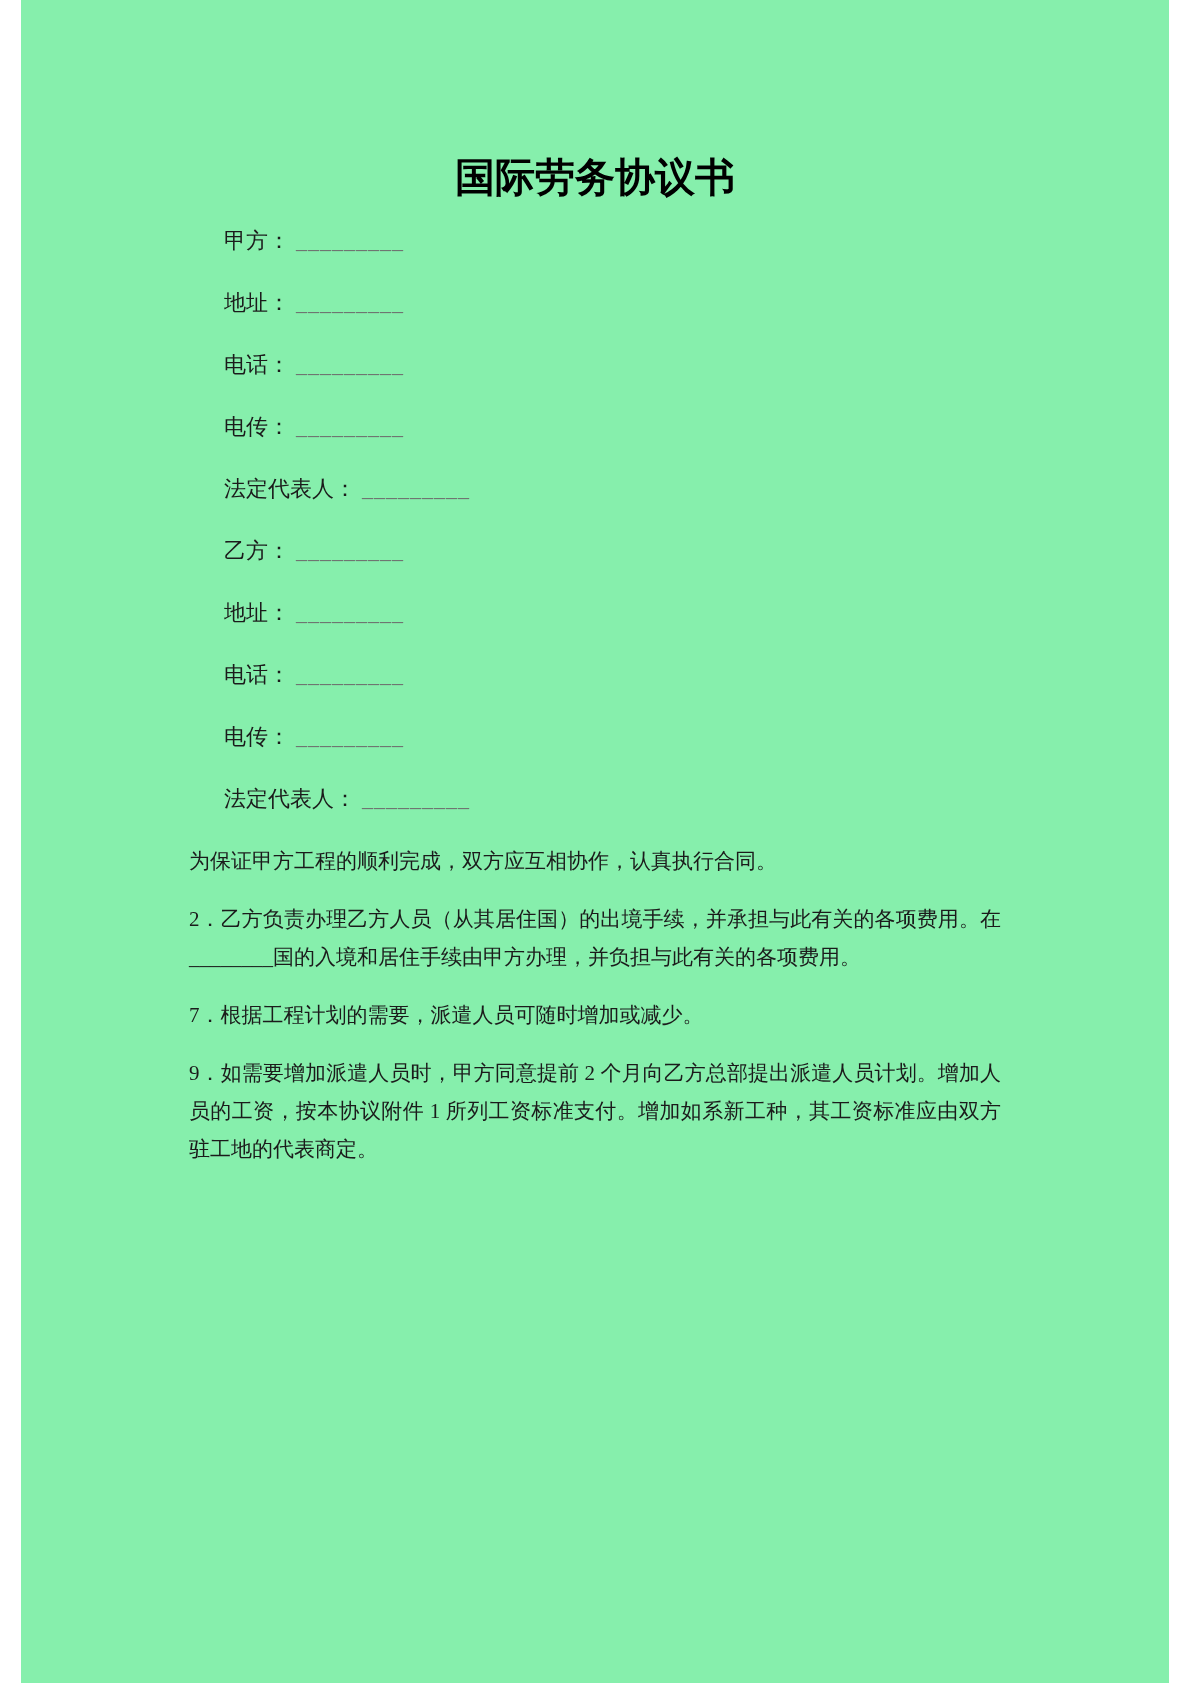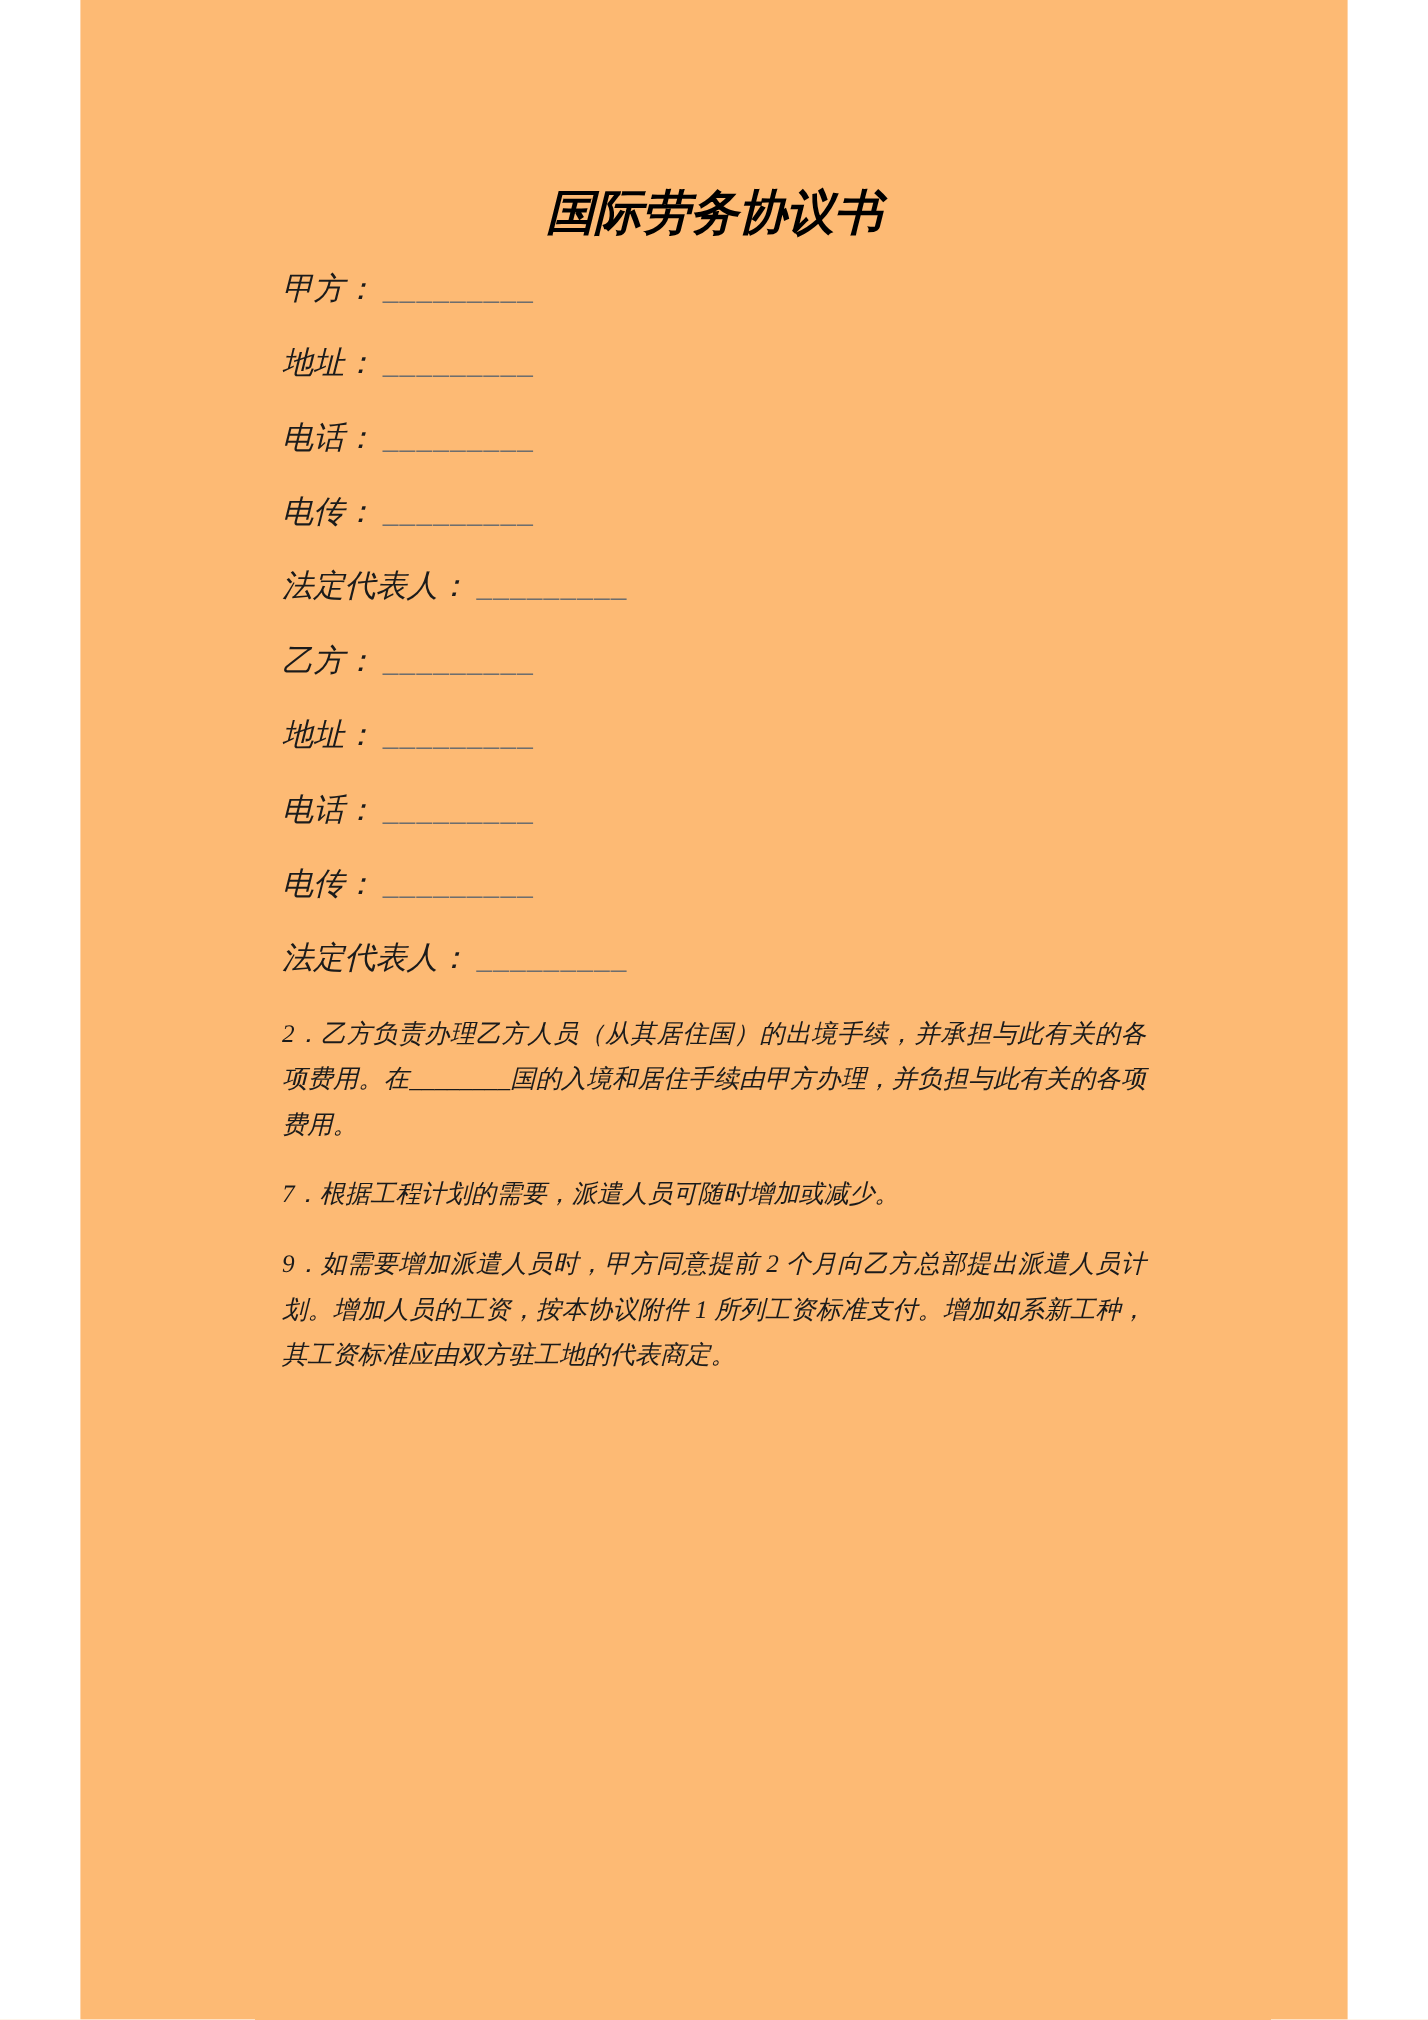--- a/index.html
+++ b/index.html
@@ -2,45 +2,45 @@
 <html><head>
 <meta charset="utf-8">
 <style>
   html, body {
     margin: 0;
     padding: 0;
     background: #ffffff;
   }
   .page {
     position: relative;
-    width: 1056px;
+    width: 1148px;
     height: 1683px;
     margin: 0 auto;
-    background: #fdba74;
+    background: #86efac;
     font-family: "Liberation Serif", "DejaVu Serif", serif;
     color: #1b1b1b;
     overflow: hidden;
-    font-style: italic;
   }
   .content {
     padding: 150px 168px 0 168px;
   }
   .doc-title {
     margin: 0 0 16px 0;
     text-align: center;
     font-size: 40px;
     font-weight: 700;
     line-height: 56px;
     color: #000000;
   }
   .field-row {
-    font-size: 26px;
+    font-size: 22px;
     line-height: 38px;
     margin-bottom: 24px;
     white-space: nowrap;
+    margin-left: 35px;
   }
   .field-label {
     color: #1b1b1b;
   }
   .field-blank {
     color: #6e6e6e;
     margin-left: 6px;
     letter-spacing: 1px;
   }
   .block {
@@ -97,20 +97,21 @@
     <div class="field-row">
       <span class="field-label">电传：</span><span class="field-blank">_________</span>
     </div>
 
     <div class="field-row">
       <span class="field-label">法定代表人：</span><span class="field-blank">_________</span>
     </div>
 
 
 
+    <p class="block para">为保证甲方工程的顺利完成，双方应互相协作，认真执行合同。</p>
 
 
 
     <p class="block para">2．乙方负责办理乙方人员（从其居住国）的出境手续，并承担与此有关的各项费用。在________国的入境和居住手续由甲方办理，并负担与此有关的各项费用。</p>
 
     <p class="block para">7．根据工程计划的需要，派遣人员可随时增加或减少。</p>
 
     <p class="block para">9．如需要增加派遣人员时，甲方同意提前 2 个月向乙方总部提出派遣人员计划。增加人员的工资，按本协议附件 1 所列工资标准支付。增加如系新工种，其工资标准应由双方驻工地的代表商定。</p>
 
   </div>

